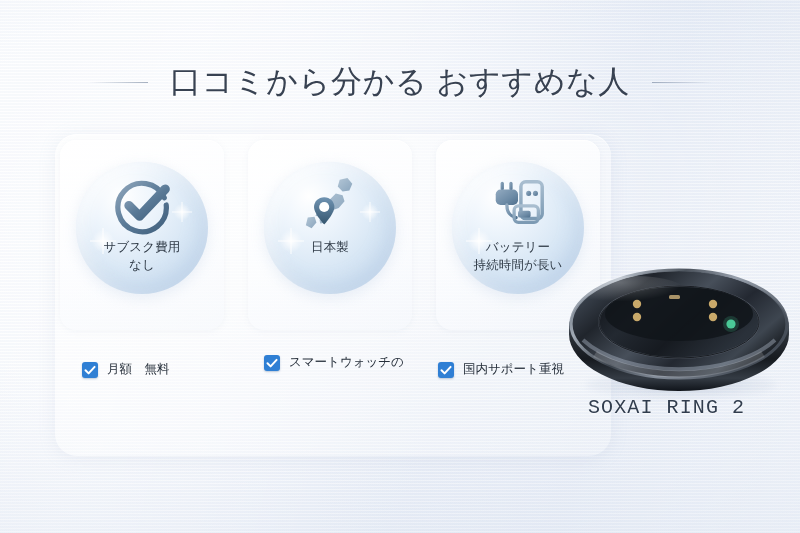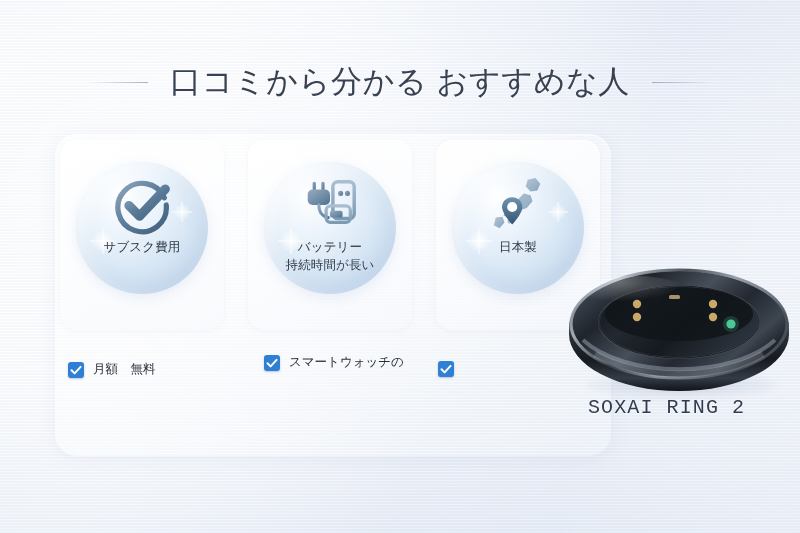--- a/index.html
+++ b/index.html
@@ -209,21 +209,21 @@
     top: 352px;
     width: 556px;
     height: 58px;
   }
   .check-item {
     position: absolute;
     display: flex;
     align-items: center;
     gap: 9px;
   }
-  .check-item.c0 { left: 8px;  top: 9px;  }
+  .check-item.c0 { left: 22px;  top: 9px;  }
   .check-item.c1 { left: 204px; top: 2px;  }
   .check-item.c2 { left: 378px; top: 9px;  }
 
   .checkbox {
     flex: 0 0 auto;
     width: 16px;
     height: 16px;
     border-radius: 3px;
     background: #2f7fd4;
     box-shadow: 0 1px 2px rgba(40,80,130,0.30);
@@ -304,20 +304,54 @@
             <stop offset="0%" stop-color="#8fa6bc"></stop>
             <stop offset="50%" stop-color="#5a7a97"></stop>
             <stop offset="100%" stop-color="#41607d"></stop>
           </linearGradient>
         </defs>
         <path d="M55 24.5 A25 25 0 1 0 57 32" fill="none" stroke="url(#gChk)" stroke-width="5.4" stroke-linecap="round"></path>
         <path d="M18.5 32.5 L29.5 43.5 L56 15.5" fill="none" stroke="url(#gChk)" stroke-width="9.5" stroke-linecap="round" stroke-linejoin="round"></path>
       </svg>
       <div class="card-label">
         <span>サブスク費用</span>
+        <span class="l2">なし</span>
+      </div>
+    </div>
+
+    <div class="card">
+      <div class="orb sparkle-right"></div>
+      <svg class="card-icon" viewBox="0 0 64 64" aria-hidden="true">
+        <defs>
+          <linearGradient id="gJp" x1="0" y1="0" x2="1" y2="1">
+            <stop offset="0%" stop-color="#b3c6d6"></stop>
+            <stop offset="100%" stop-color="#8aa5bd"></stop>
+          </linearGradient>
+          <linearGradient id="gPin" x1="0" y1="0" x2="0" y2="1">
+            <stop offset="0%" stop-color="#6f93b2"></stop>
+            <stop offset="100%" stop-color="#35566f"></stop>
+          </linearGradient>
+        </defs>
+
+        <path d="M42 6 L50 4 L55 10 L52 17 L45 18 L40 13 Z" fill="url(#gJp)"></path>
+
+        <path d="M38 20 L45 22 L47 28 L41 35 L33 38 L26 40 L21 44 L17 43
+                 L20 37 L26 33 L31 27 Z" fill="url(#gJp)"></path>
+
+        <path d="M21 47 L27 46 L28 50 L22 51 Z" fill="url(#gJp)"></path>
+
+        <path d="M9 45 L16 44 L18 50 L13 56 L7 53 Z" fill="url(#gJp)"></path>
+
+        <path d="M26 24 C32 24 36.5 28.5 36.5 34 C36.5 41 26 52 26 52
+                 C26 52 15.5 41 15.5 34 C15.5 28.5 20 24 26 24 Z" fill="url(#gPin)"></path>
+        <circle cx="26" cy="34" r="5.2" fill="#ffffff"></circle>
+      </svg>
+      <div class="card-label">
+        <span>日本製</span>
+        <span class="l2"></span>
       </div>
     </div>
 
     <div class="card">
       <div class="orb"></div>
       <svg class="card-icon" viewBox="0 0 64 64" aria-hidden="true">
         <defs>
           <linearGradient id="gBat" x1="0" y1="0" x2="1" y2="1">
             <stop offset="0%" stop-color="#93abc1"></stop>
             <stop offset="60%" stop-color="#6d8ba6"></stop>
@@ -342,53 +376,20 @@
         <path d="M20.5 32 C20.5 42 26 44 30 45" fill="none" stroke="url(#gBat)" stroke-width="3.4" stroke-linecap="round"></path>
 
         <rect x="28" y="33" width="25" height="17" rx="4.5" fill="none" stroke="url(#gBat2)" stroke-width="3.4"></rect>
         <rect x="32" y="38" width="13" height="7" rx="2" fill="url(#gBat)"></rect>
       </svg>
       <div class="card-label">
         <span>バッテリー</span>
         <span class="l2">持続時間が長い</span>
       </div>
     </div>
-
-    <div class="card">
-      <div class="orb sparkle-right"></div>
-      <svg class="card-icon" viewBox="0 0 64 64" aria-hidden="true">
-        <defs>
-          <linearGradient id="gJp" x1="0" y1="0" x2="1" y2="1">
-            <stop offset="0%" stop-color="#b3c6d6"></stop>
-            <stop offset="100%" stop-color="#8aa5bd"></stop>
-          </linearGradient>
-          <linearGradient id="gPin" x1="0" y1="0" x2="0" y2="1">
-            <stop offset="0%" stop-color="#6f93b2"></stop>
-            <stop offset="100%" stop-color="#35566f"></stop>
-          </linearGradient>
-        </defs>
-
-        <path d="M42 6 L50 4 L55 10 L52 17 L45 18 L40 13 Z" fill="url(#gJp)"></path>
-
-        <path d="M38 20 L45 22 L47 28 L41 35 L33 38 L26 40 L21 44 L17 43
-                 L20 37 L26 33 L31 27 Z" fill="url(#gJp)"></path>
-
-        <path d="M21 47 L27 46 L28 50 L22 51 Z" fill="url(#gJp)"></path>
-
-        <path d="M9 45 L16 44 L18 50 L13 56 L7 53 Z" fill="url(#gJp)"></path>
-
-        <path d="M26 24 C32 24 36.5 28.5 36.5 34 C36.5 41 26 52 26 52
-                 C26 52 15.5 41 15.5 34 C15.5 28.5 20 24 26 24 Z" fill="url(#gPin)"></path>
-        <circle cx="26" cy="34" r="5.2" fill="#ffffff"></circle>
-      </svg>
-      <div class="card-label">
-        <span>日本製</span>
-        <span class="l2"></span>
-      </div>
-    </div>
   </div>
 
   <div id="check-row">
 
     <div class="check-item c0">
       <span class="checkbox">
         <svg viewBox="0 0 16 16" aria-hidden="true">
           <path d="M3.5 8.3 L6.6 11.4 L12.6 4.9" fill="none" stroke="#ffffff" stroke-width="2" stroke-linecap="round" stroke-linejoin="round"></path>
         </svg>
       </span>
@@ -406,20 +407,23 @@
       <span class="check-text">
         <span>スマートウォッチの</span>
       </span>
     </div>
 
     <div class="check-item c2">
       <span class="checkbox">
         <svg viewBox="0 0 16 16" aria-hidden="true">
           <path d="M3.5 8.3 L6.6 11.4 L12.6 4.9" fill="none" stroke="#ffffff" stroke-width="2" stroke-linecap="round" stroke-linejoin="round"></path>
         </svg>
+      </span>
+      <span class="check-text">
+        <span>国内サポート重視</span>
       </span>
     </div>
   </div>
 
   <div id="ring-shadow"></div>
 
   <div id="ring-wrap">
     <svg viewBox="0 0 228 132" aria-hidden="true">
       <defs>
         <linearGradient id="ringOuter" x1="0" y1="0" x2="1" y2="0.6">

